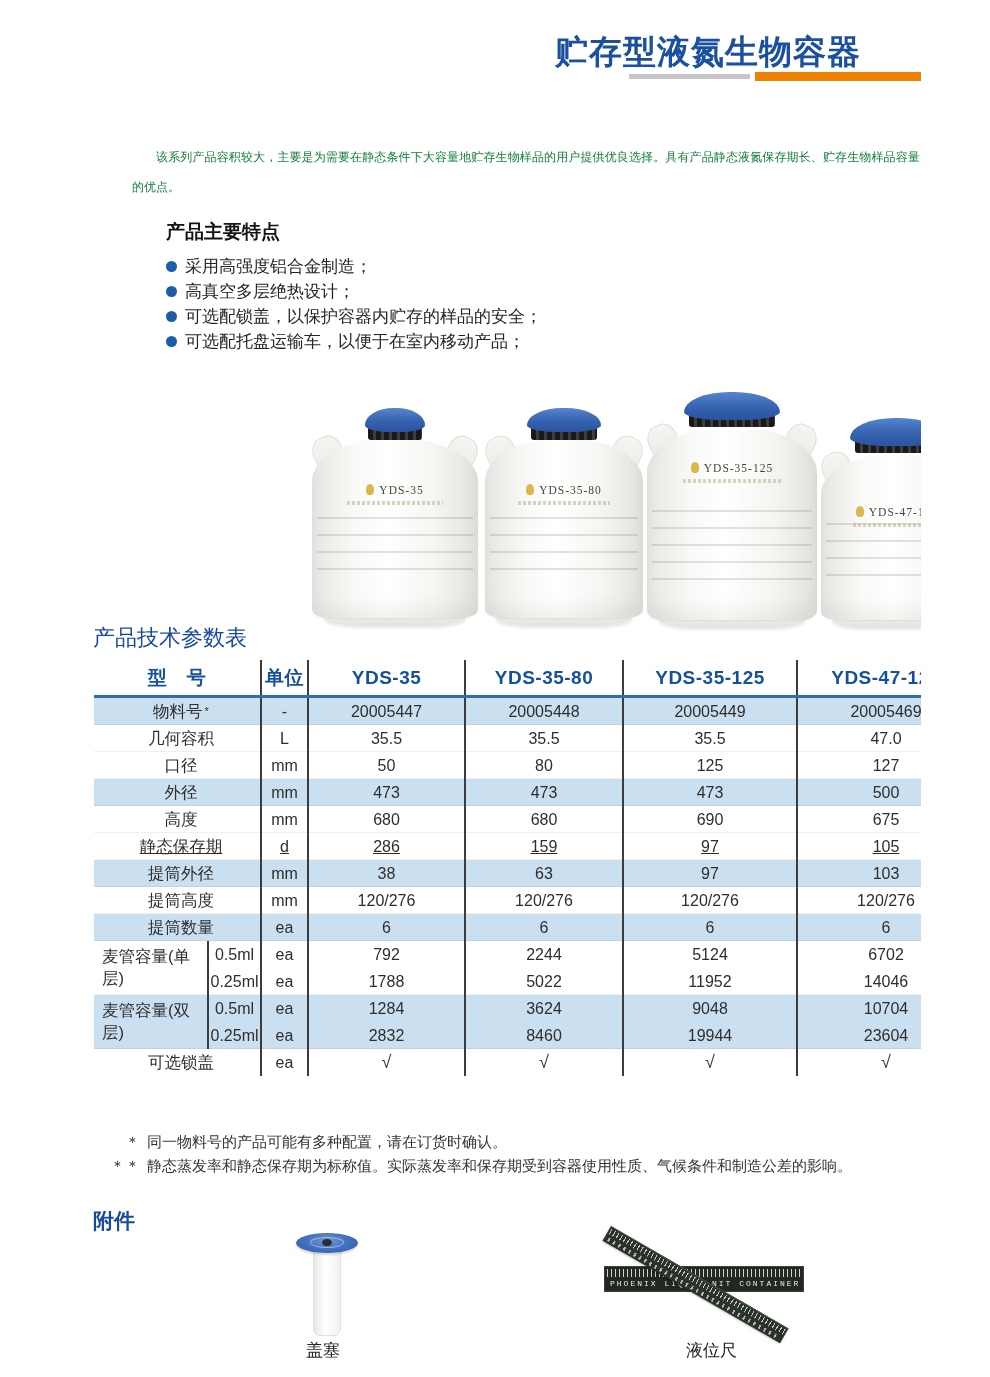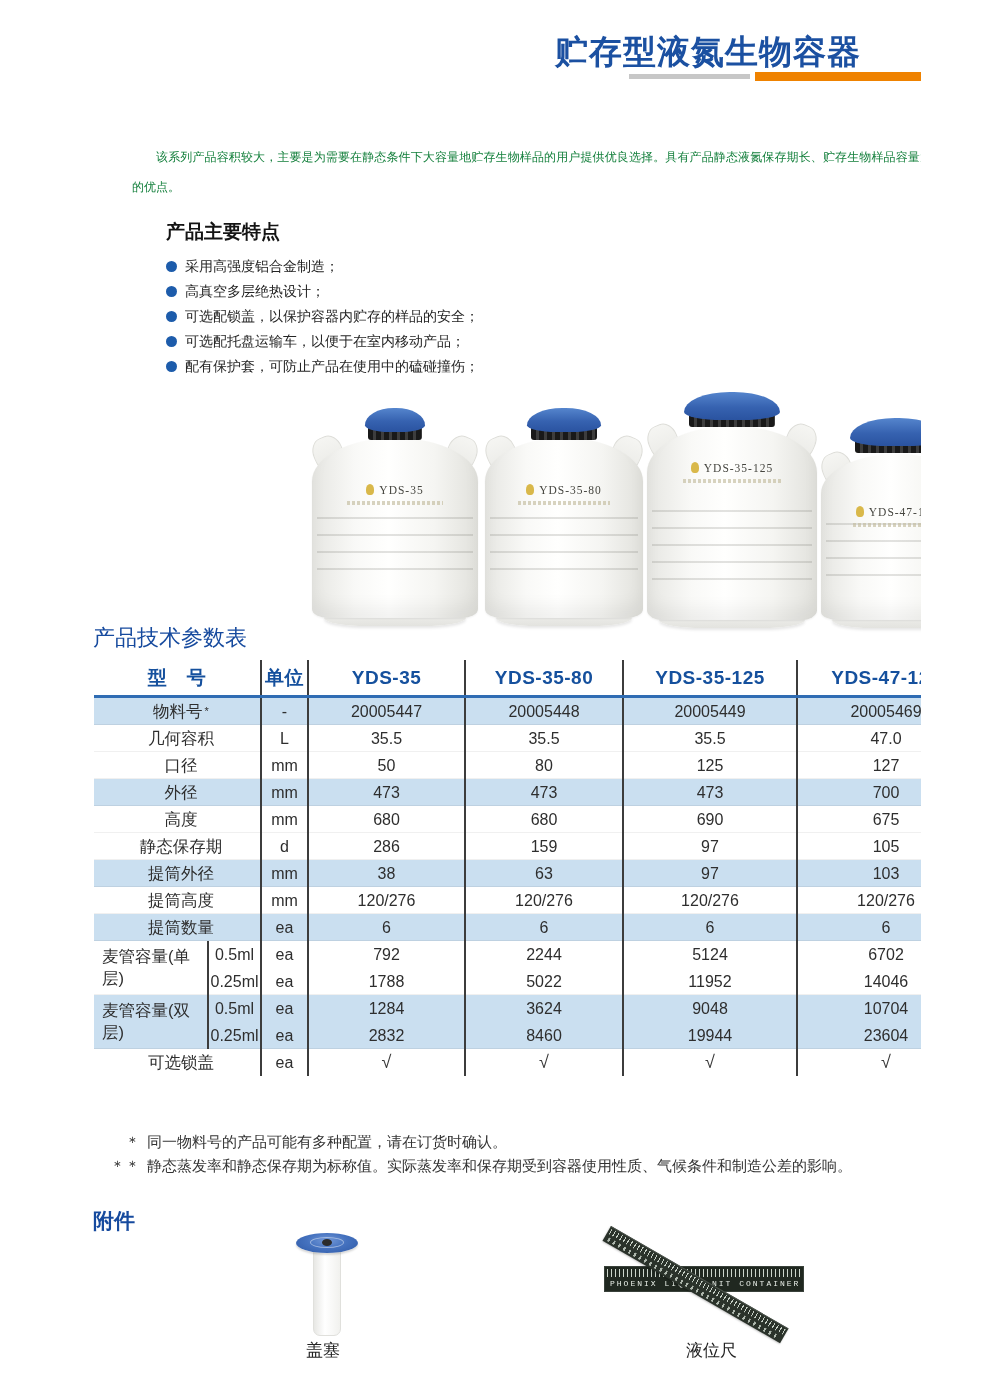--- a/index.html
+++ b/index.html
@@ -21,21 +21,21 @@
 
   
   .intro {
     position:absolute; top:142px; left:63px; width:800px;
     font-size:12px; line-height:30px; color:#15803d; text-indent:2em; text-align:justify;
   }
 
   
   .features { position:absolute; left:97px; top:219px; }
   .features-heading { font-size:19px; font-weight:bold; color:#141414; margin-bottom:9px; }
-  .feature-item { display:flex; align-items:center; height:25px; font-size:14px; color:#242424; }
+  .feature-item { display:flex; align-items:center; height:25px; font-size:17px; color:#242424; }
   .feature-item .dot { width:11px; height:11px; border-radius:50%; background:#1d5cab; margin-right:8px; flex:0 0 auto; }
 
   
   .products { position:absolute; left:0; top:392px; width:990px; height:245px; }
   .tank { position:absolute; }
   .tank .cap {
     position:absolute; top:0; left:50%; transform:translateX(-50%);
     height:24px; border-radius:50% 50% 42% 42% / 75% 75% 30% 30%;
     background:linear-gradient(180deg,#5585cd 0%,#3662b0 55%,#2a53a0 100%); z-index:4;
   }
@@ -189,24 +189,20 @@
           <div class="dot"></div>
           <div class="ftext">高真空多层绝热设计；</div>
         </div>
         <div class="feature-item">
           <div class="dot"></div>
           <div class="ftext">可选配锁盖，以保护容器内贮存的样品的安全；</div>
         </div>
         <div class="feature-item">
           <div class="dot"></div>
           <div class="ftext">可选配托盘运输车，以便于在室内移动产品；</div>
-        </div>
-        <div class="feature-item">
-          <div class="dot"></div>
-          <div class="ftext">配有保护套，可防止产品在使用中的磕碰撞伤；</div>
         </div>
       </div>
   </div>
 
   <div class="products">
     <figure class="tank" style="left:243px; top:16px; width:166px; height:218px;">
       <div class="cap" style="width:60px;"></div>
       <div class="capband" style="width:54px;"></div>
       <div class="handle left"></div>
       <div class="handle right"></div>
@@ -293,31 +289,31 @@
           <div class="cell vline">80</div>
           <div class="cell vline">125</div>
           <div class="cell">127</div>
         </div>
         <div class="trow rowsep shaded" style="grid-template-columns: 168px 47px 157px 158px 174px 176px;">
           <div class="cell lab vline">外径</div>
           <div class="cell vline">mm</div>
           <div class="cell vline">473</div>
           <div class="cell vline">473</div>
           <div class="cell vline">473</div>
-          <div class="cell">700</div>
+          <div class="cell">500</div>
         </div>
         <div class="trow rowsep" style="grid-template-columns: 168px 47px 157px 158px 174px 176px;">
           <div class="cell lab vline">高度</div>
           <div class="cell vline">mm</div>
           <div class="cell vline">680</div>
           <div class="cell vline">680</div>
           <div class="cell vline">690</div>
           <div class="cell">675</div>
         </div>
-        <div class="trow rowsep" style="grid-template-columns: 168px 47px 157px 158px 174px 176px;">
+        <div class="trow rowsep" style="grid-template-columns: 168px 47px 157px 158px 174px 176px; text-decoration: underline;">
           <div class="cell lab vline">静态保存期</div>
           <div class="cell vline">d</div>
           <div class="cell vline">286</div>
           <div class="cell vline">159</div>
           <div class="cell vline">97</div>
           <div class="cell">105</div>
         </div>
         <div class="trow rowsep shaded" style="grid-template-columns: 168px 47px 157px 158px 174px 176px;">
           <div class="cell lab vline">提筒外径</div>
           <div class="cell vline">mm</div>

